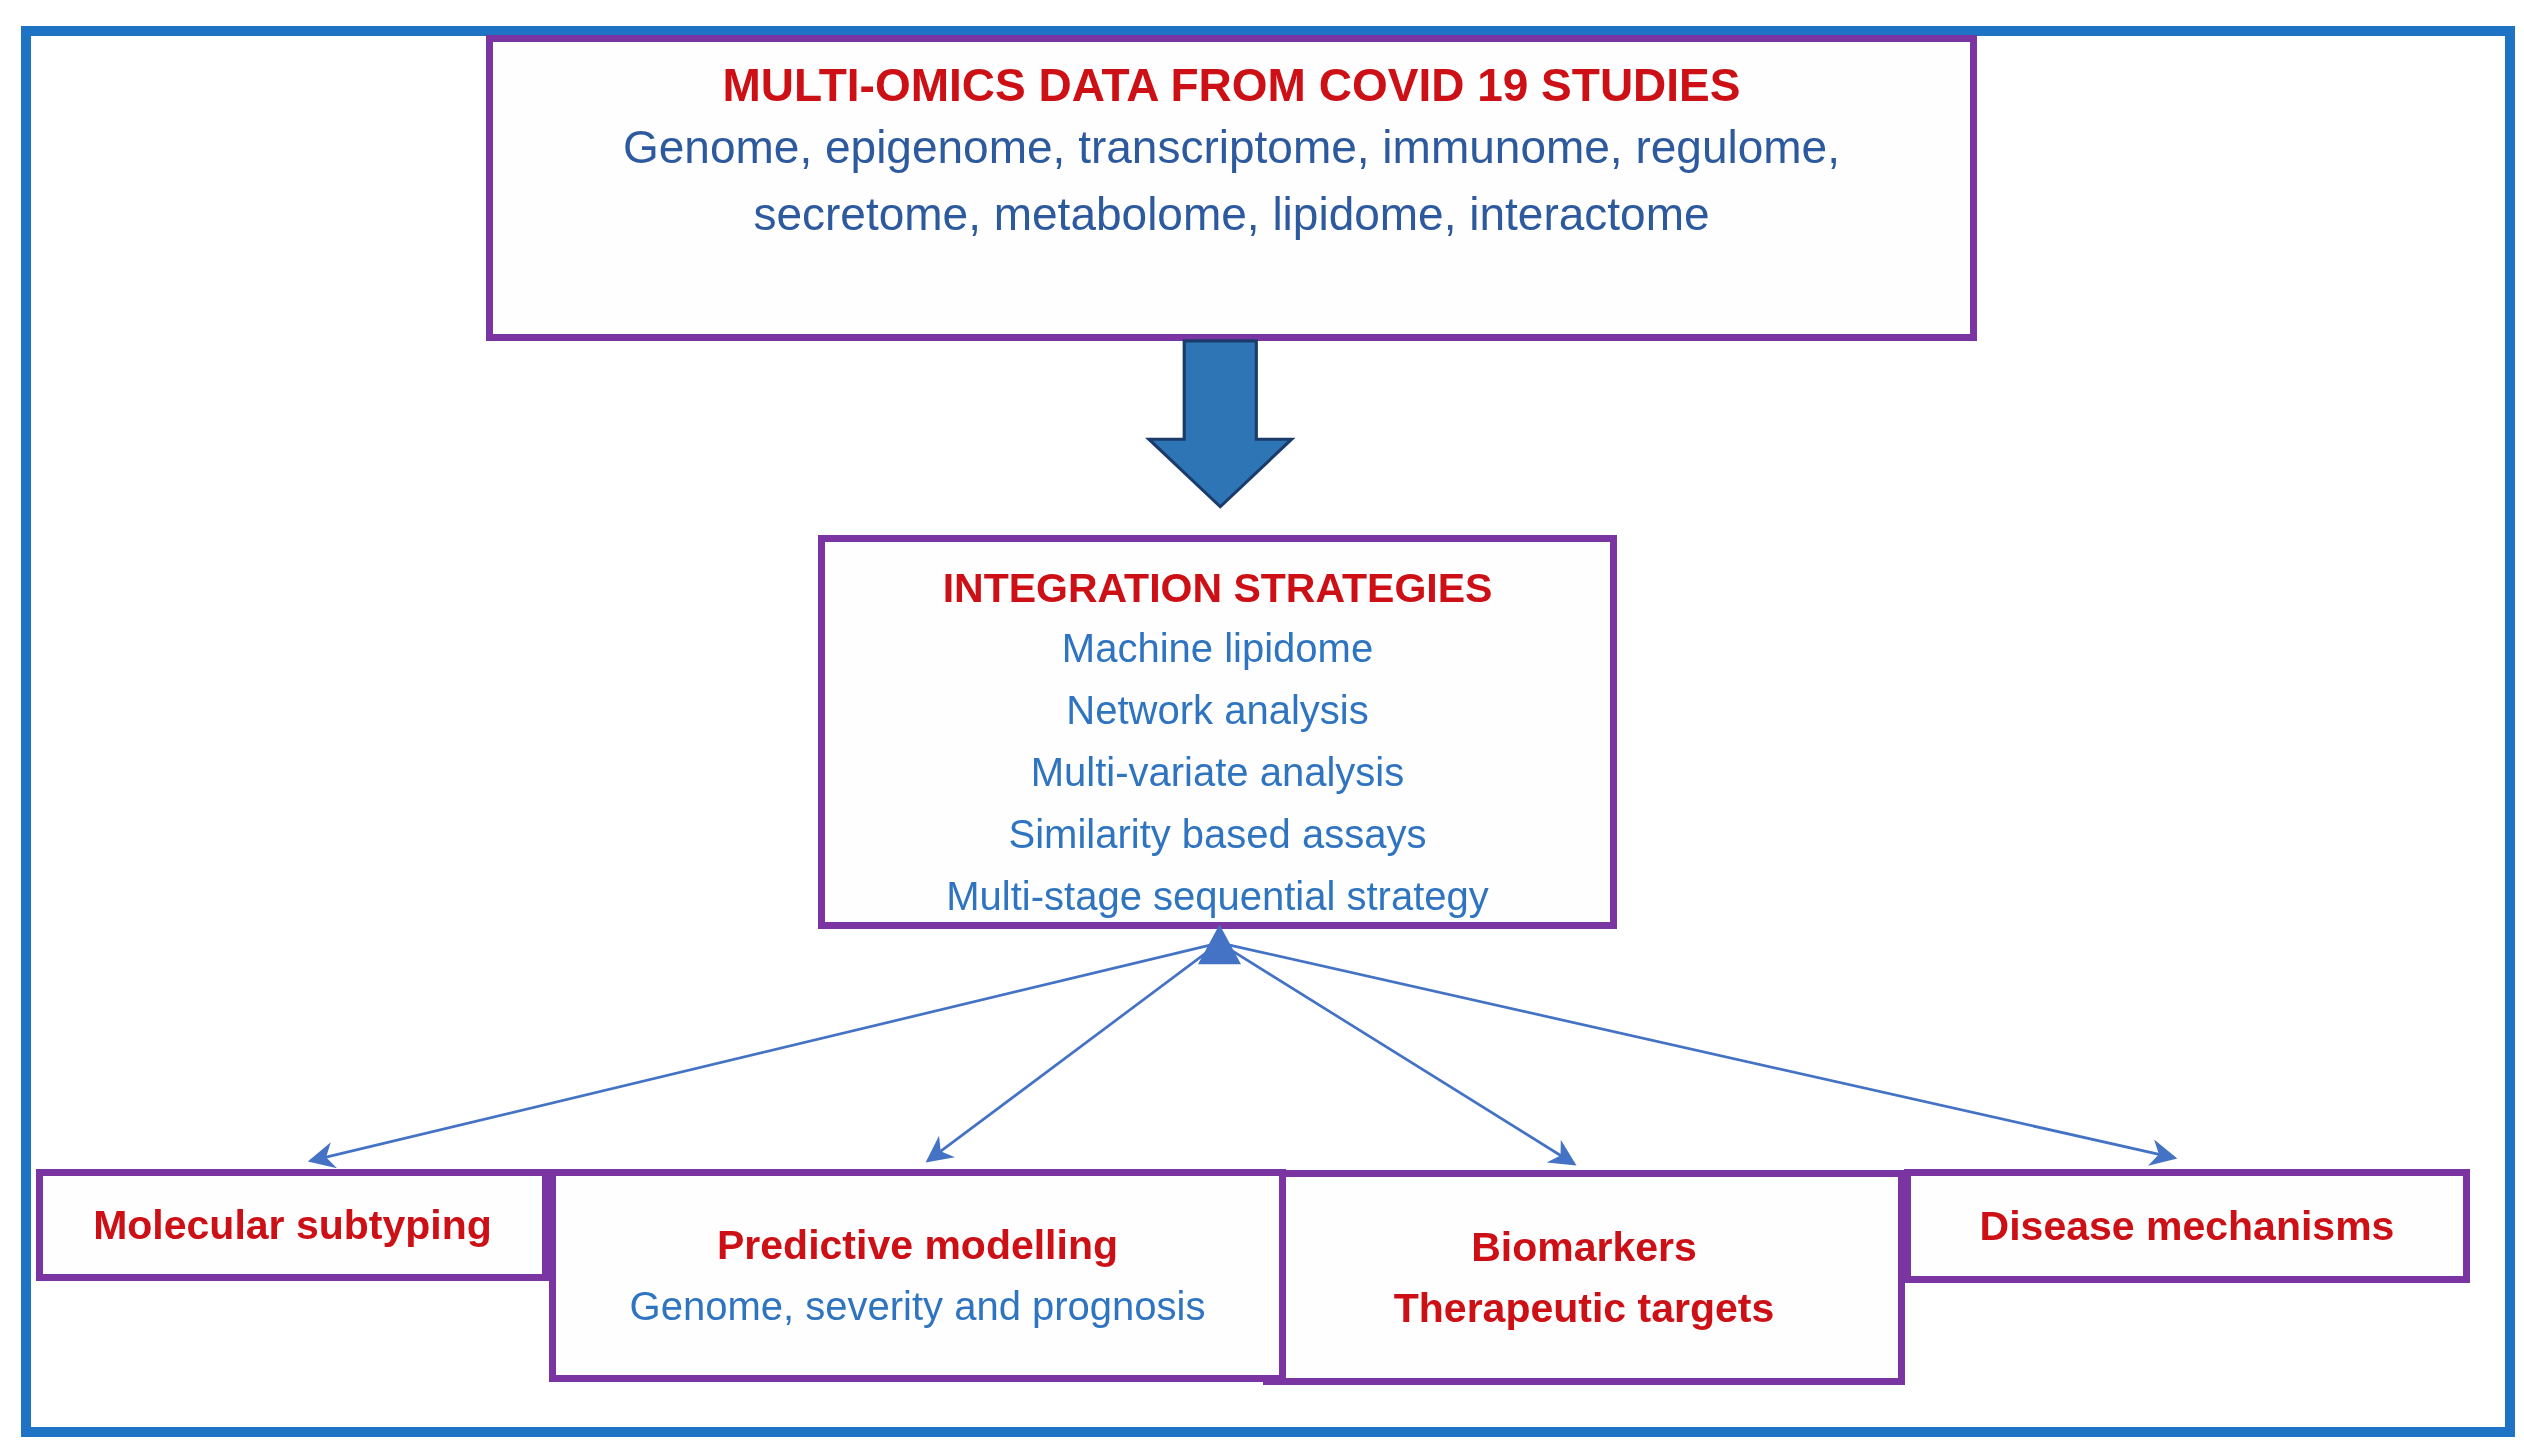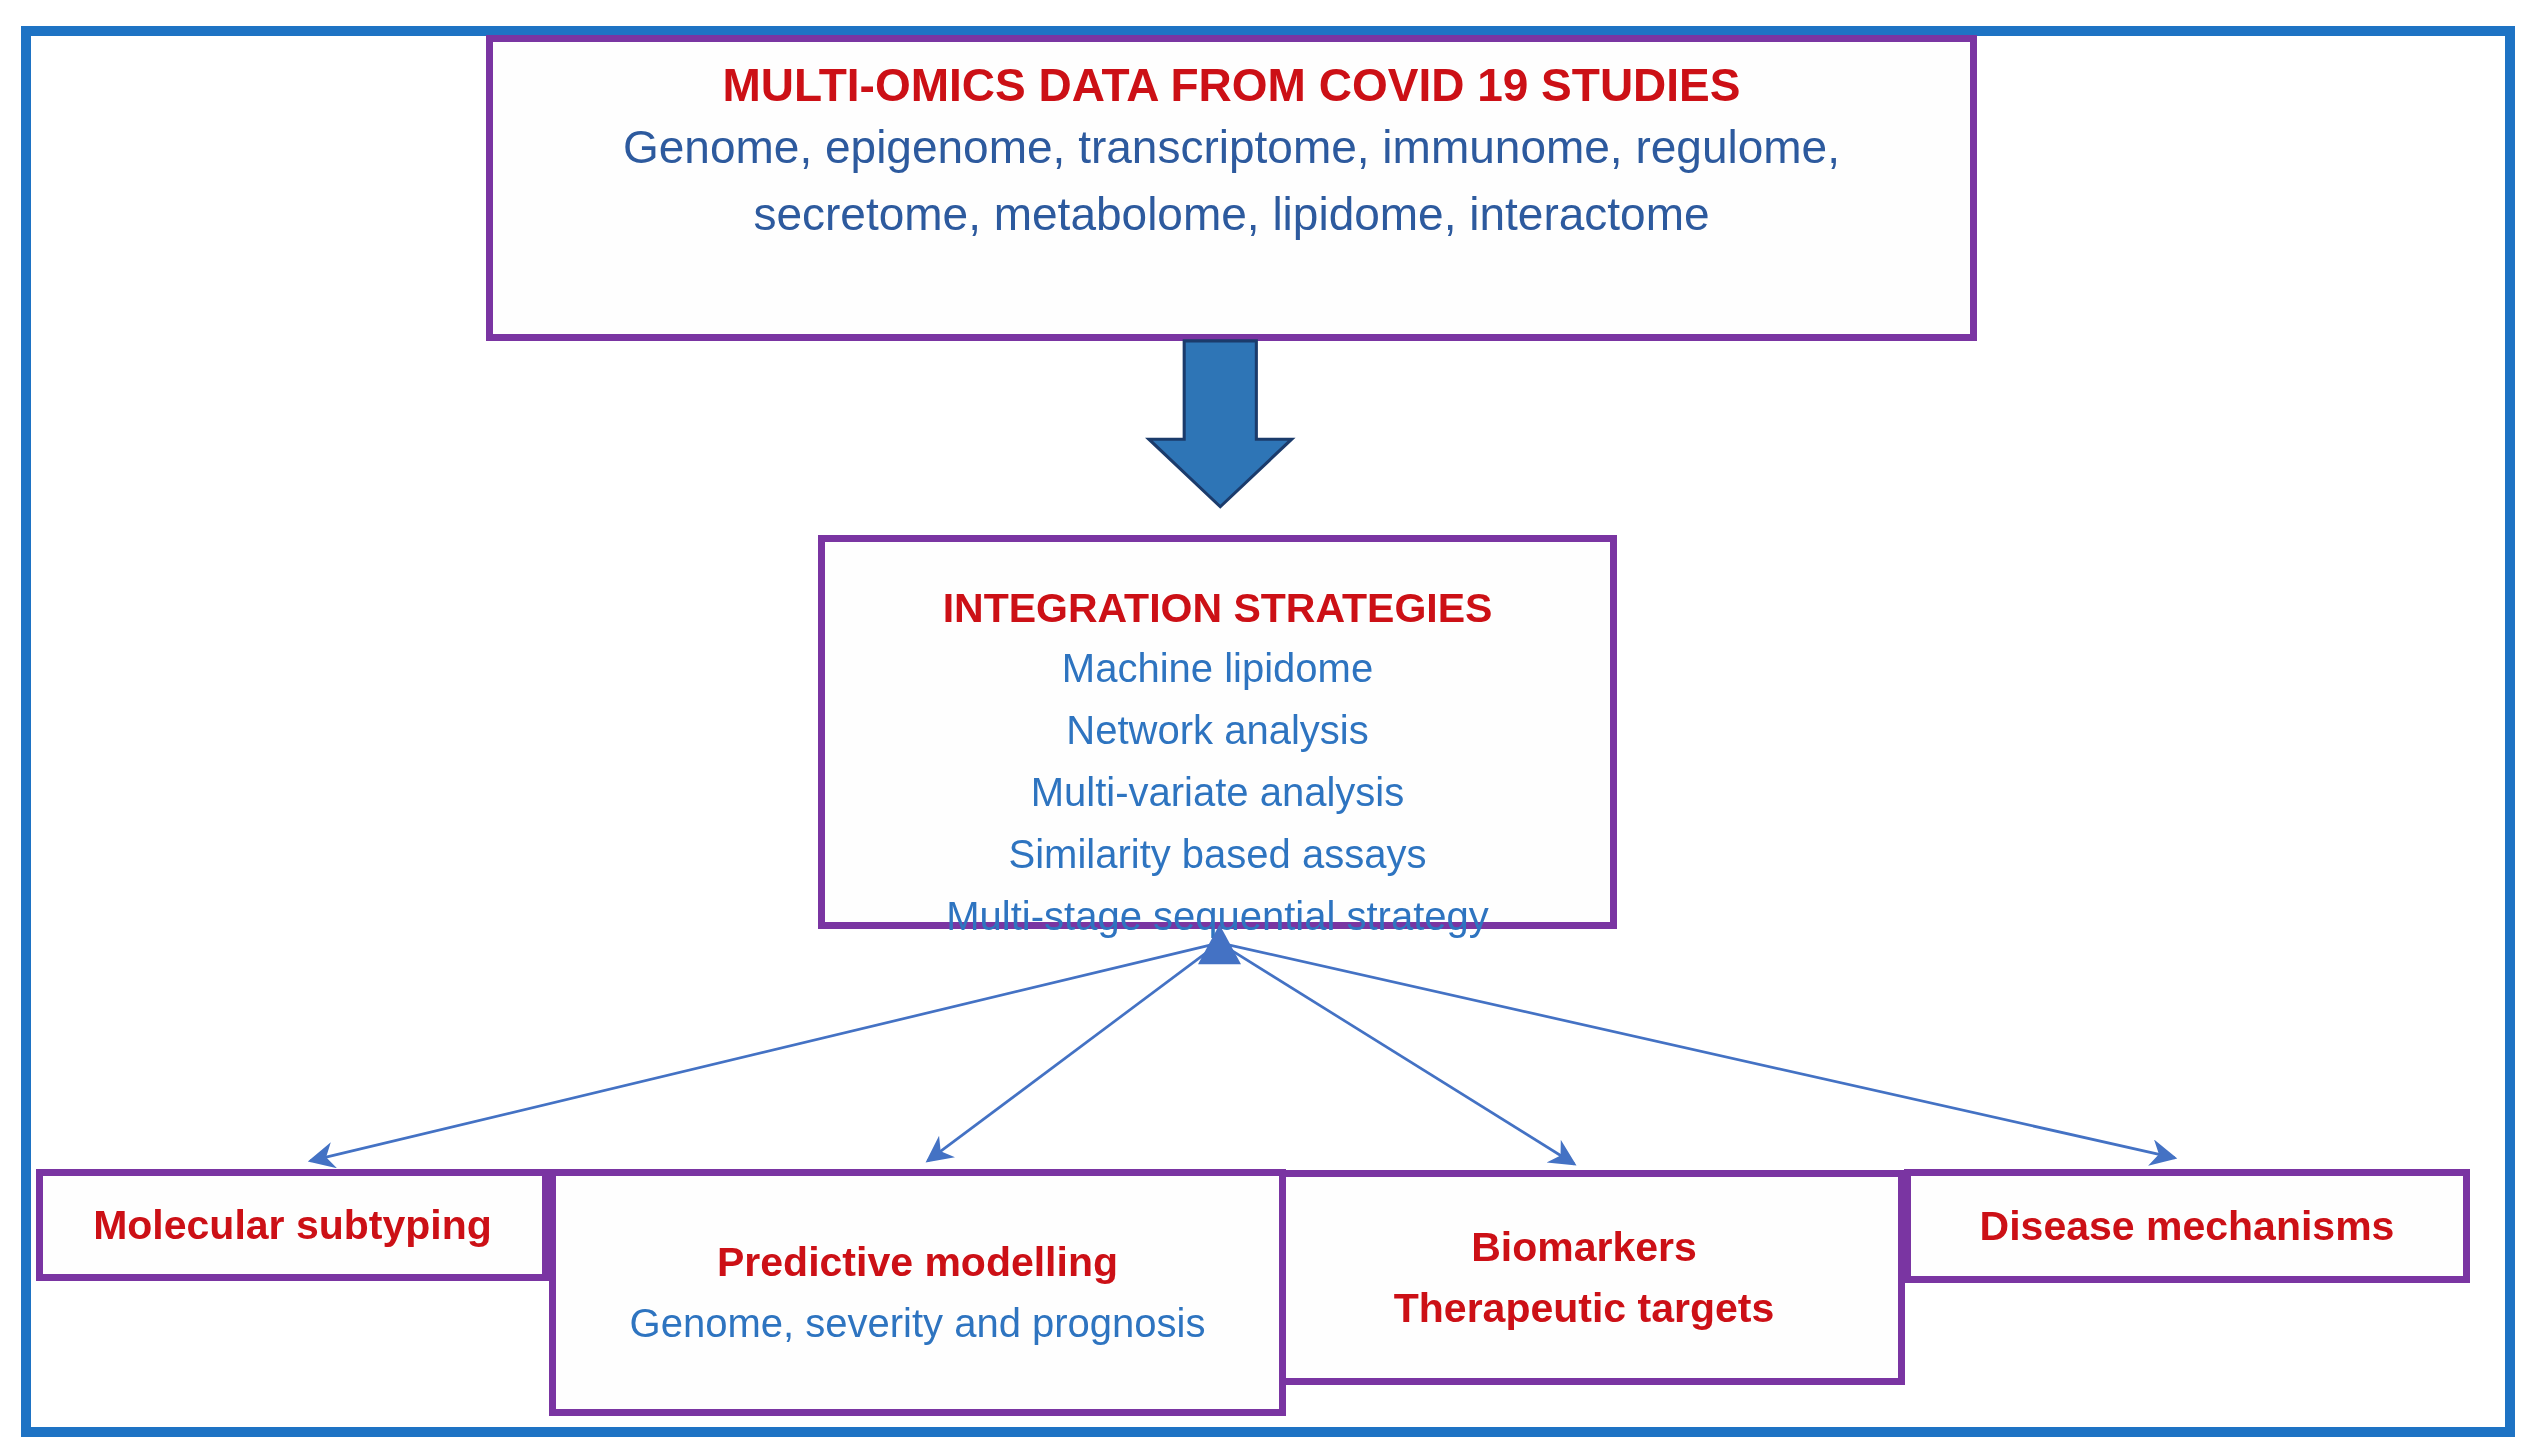--- a/index.html
+++ b/index.html
@@ -37,32 +37,32 @@
   .top-box{left:463px;top:35px;width:1491px;height:306px;padding-top:15.4px;margin-left:23px;}
   .top-title{
     color:var(--red);font-weight:bold;font-size:46px;line-height:57px;
     letter-spacing:0px;
   }
   .top-line{
     color:var(--blue-dark);font-size:46px;line-height:67px;
   }
   .mid-box{left:818px;top:535px;width:799px;height:394px;padding-top:18.4px;}
   .mid-title{
-    color:var(--red);font-weight:bold;font-size:41px;line-height:57px;margin-top:20px;
+    color:var(--red);font-weight:bold;font-size:41px;line-height:57px;
   }
   .mid-item{
     color:var(--blue-med);font-size:40px;line-height:62px;
   }
   .bottom-box{
     display:flex;flex-direction:column;justify-content:center;align-items:center;
   }
   .b-title{color:var(--red);font-weight:bold;font-size:41px;line-height:61px;}
   .b-sub{color:var(--blue-med);font-size:40px;line-height:61px;}
   .molecular-box{left:36px;top:1169px;width:513px;height:112px;}
-  .predictive-box{left:549px;top:1169px;width:737px;height:247px;}
+  .predictive-box{left:549px;top:1169px;width:737px;height:213px;}
   .biomarkers-box{left:1263px;top:1170px;width:642px;height:215px;align-items:center;}
   .disease-box{left:1904px;top:1169px;width:566px;height:114px;}
   .overlay{
     position:absolute;left:0;top:0;width:2525px;height:1455px;
     pointer-events:none;
   }
 </style>
 </head>
 <body>
 

